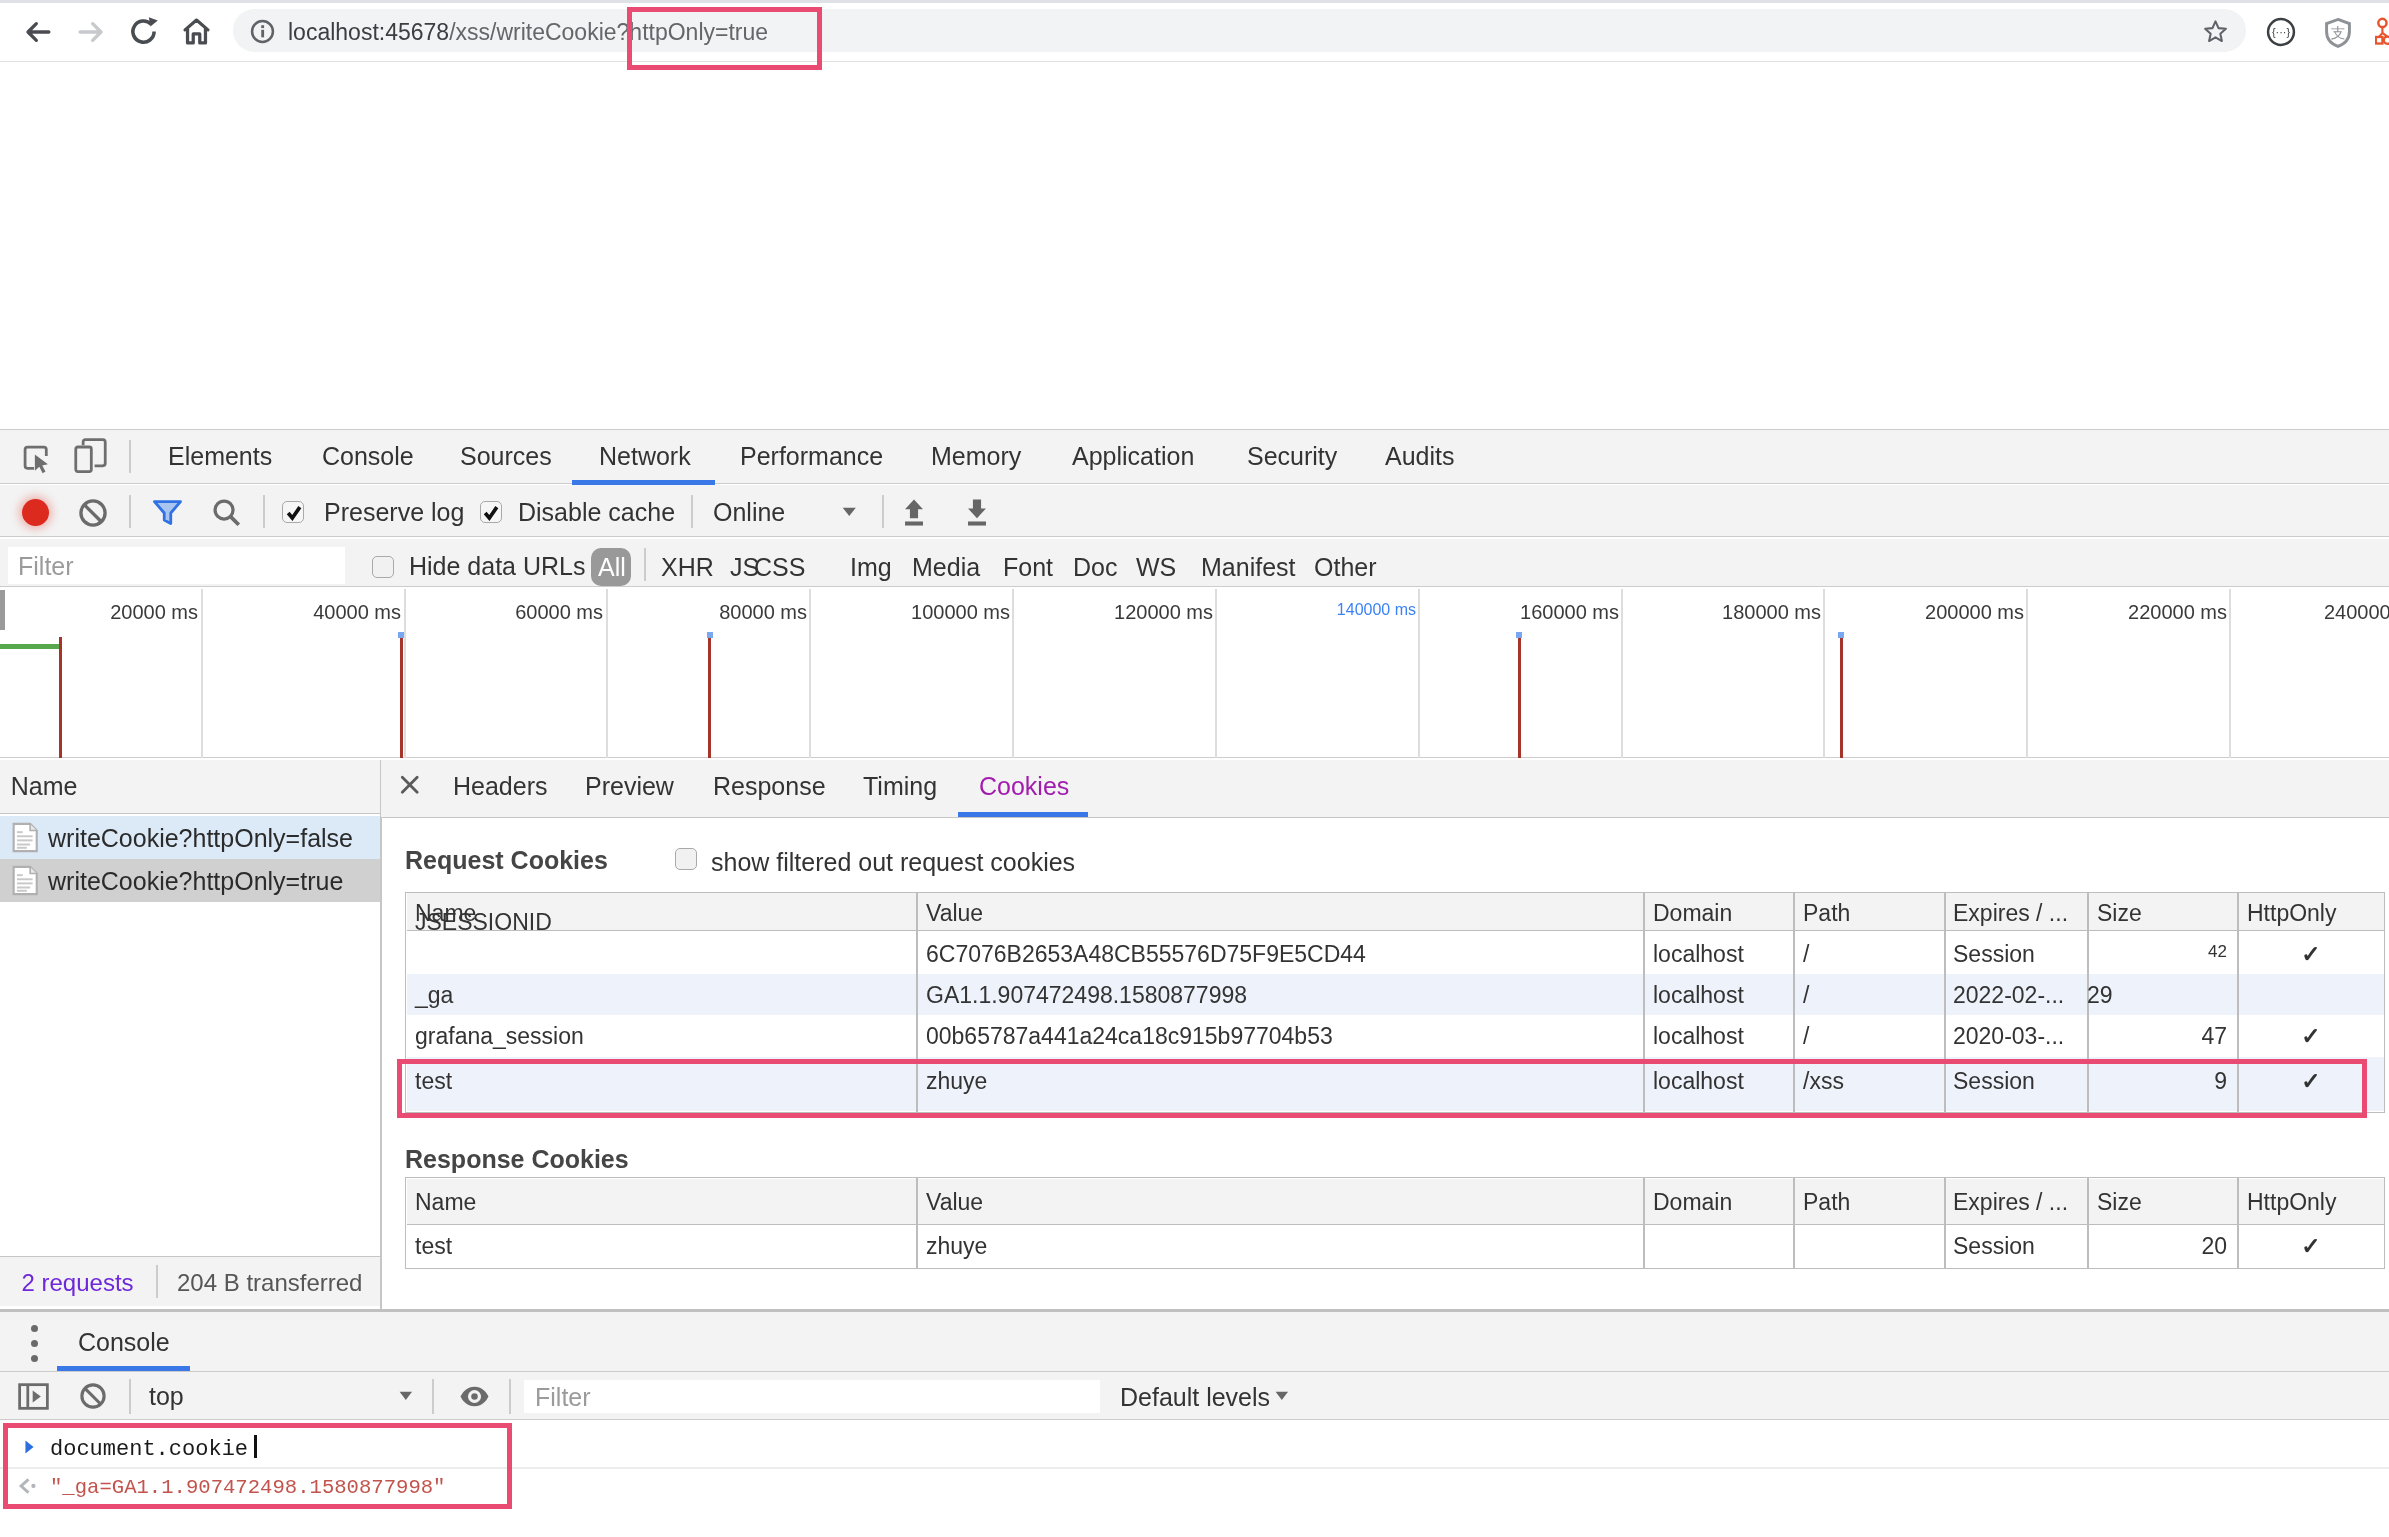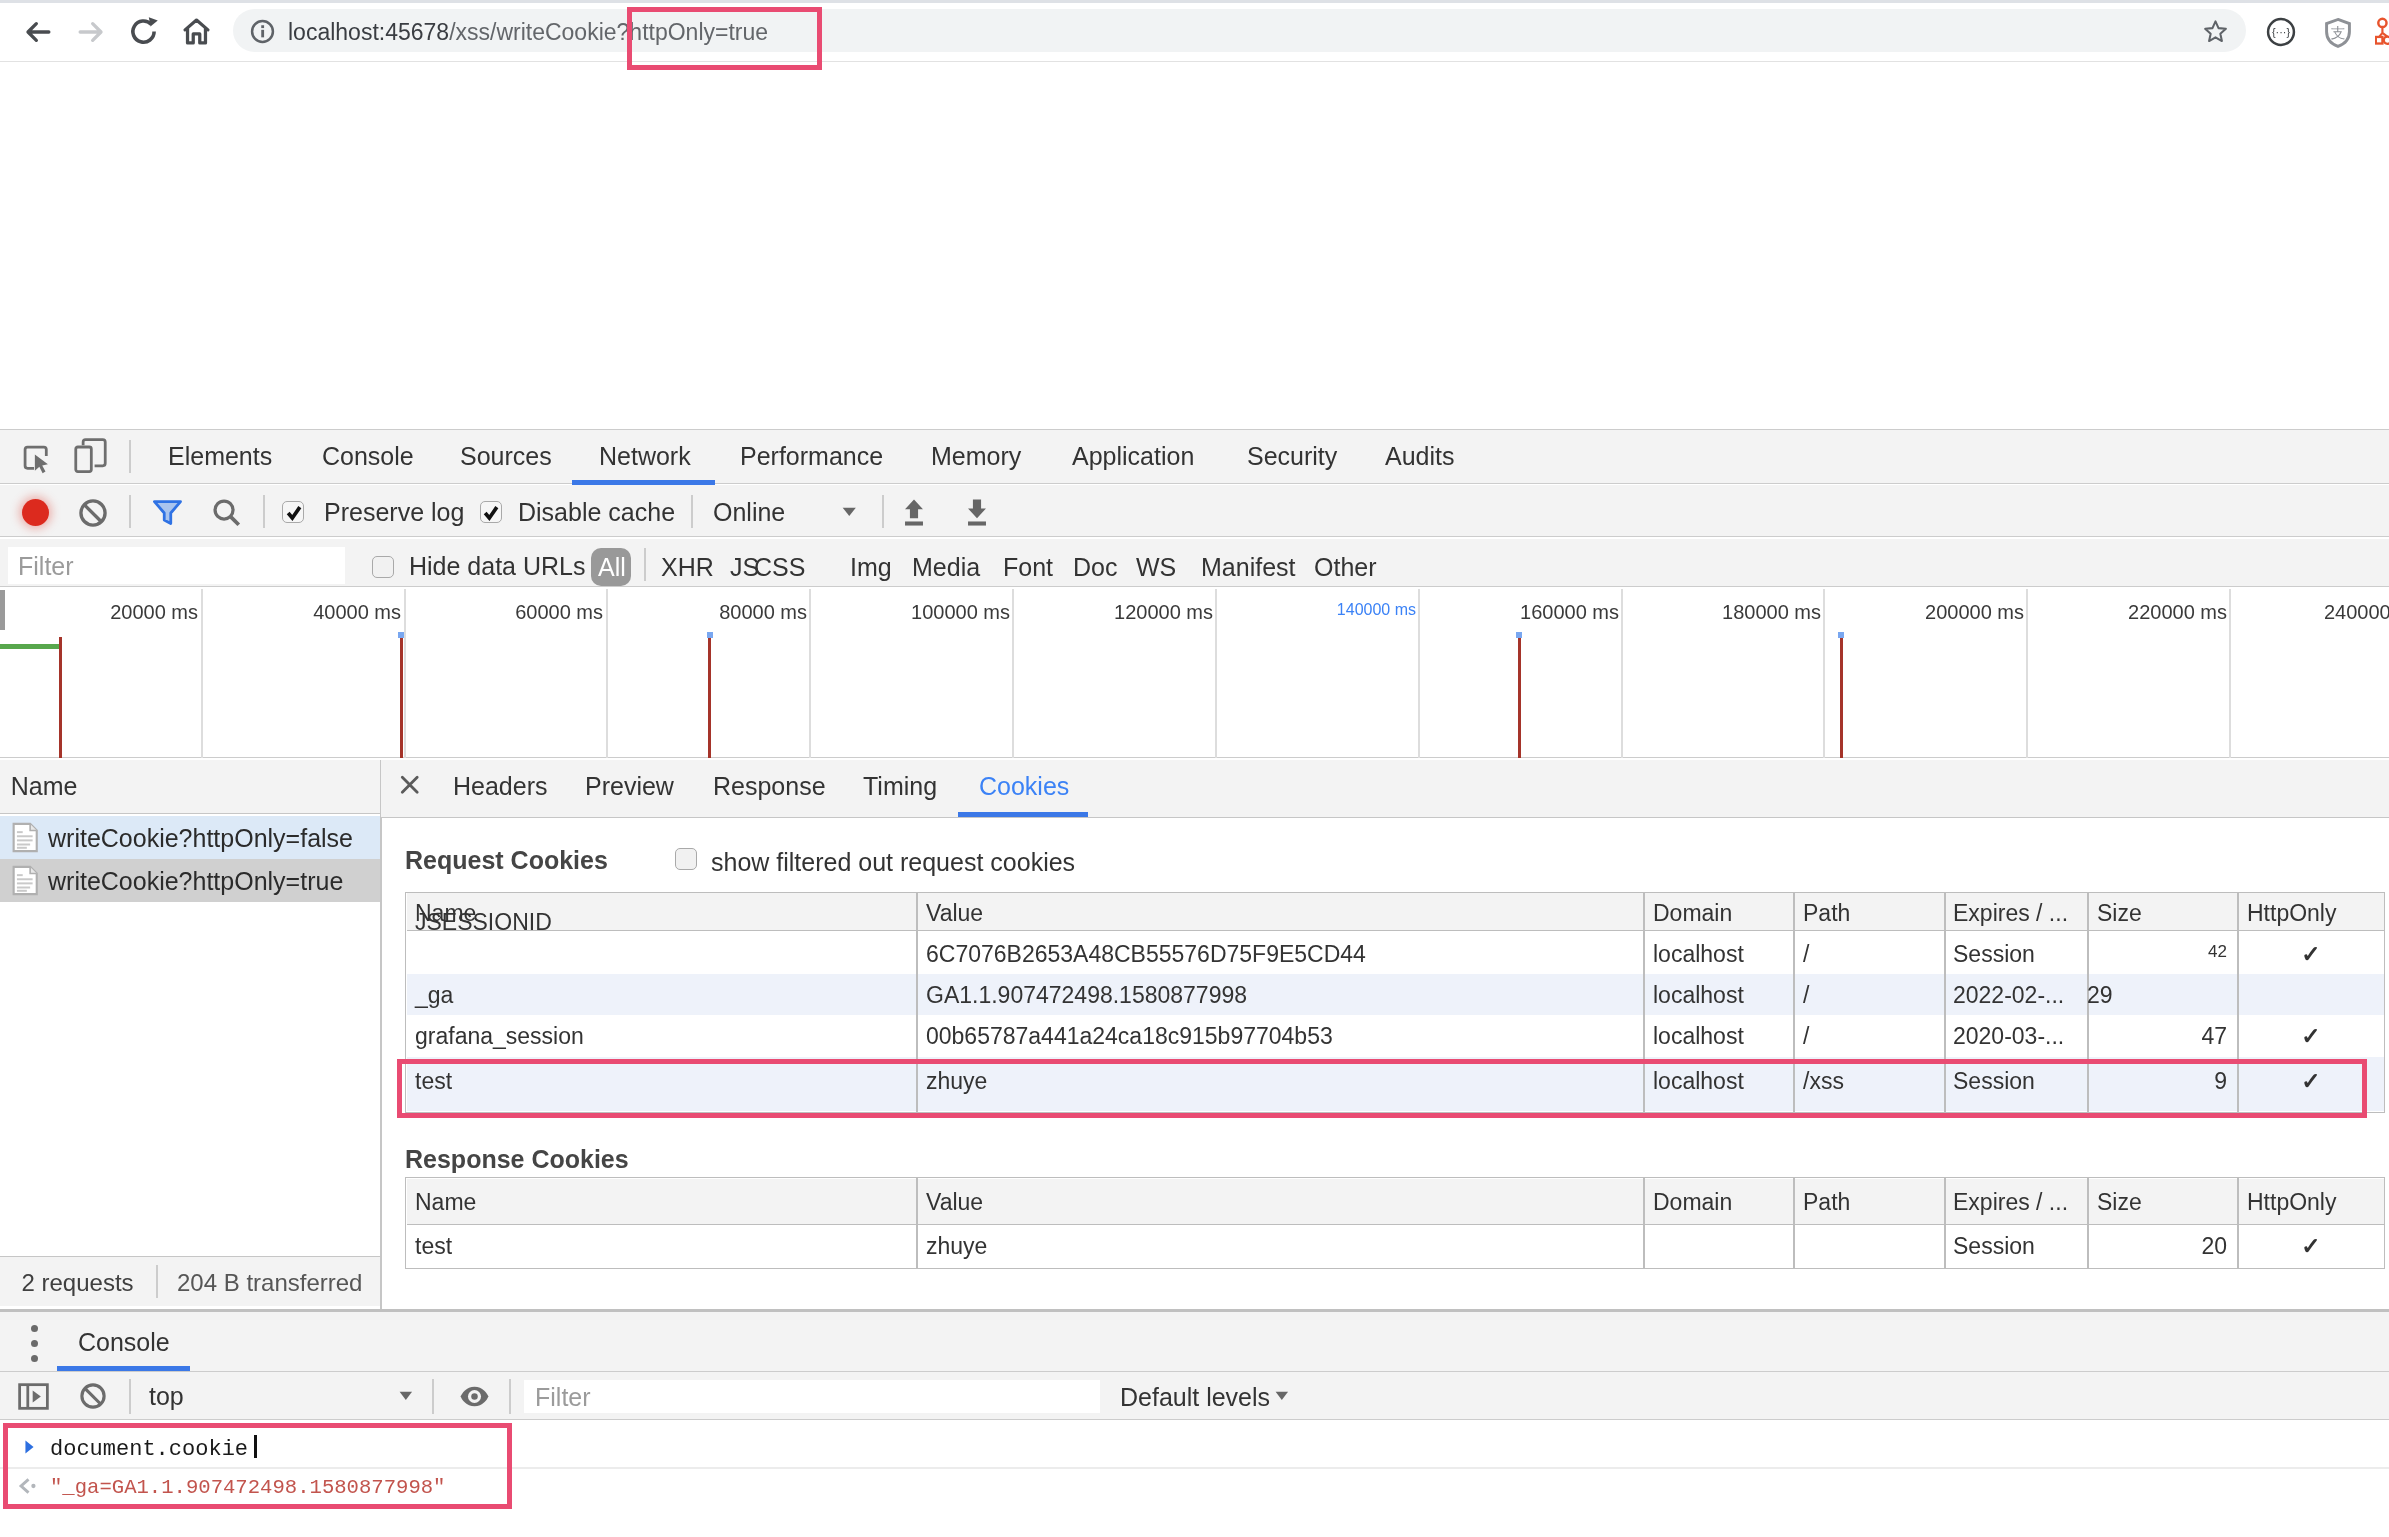--- a/index.html
+++ b/index.html
@@ -215,35 +215,35 @@
       <line x1="6" y1="17" x2="25" y2="17"></line>
   <line x1="6" y1="22" x2="25" y2="22"></line>
       <line x1="6" y1="27" x2="22" y2="27"></line>
   <line x1="6" y1="31" x2="18" y2="31"></line>
     </g>
 </svg>
 <div class="t" style="left:48px;top:826px;color:#2b2b2b">writeCookie?httpOnly=false</div>
 <div class="t" style="left:48px;top:869px;color:#2b2b2b">writeCookie?httpOnly=true</div>
 
 <div class="a" style="left:0;top:1256px;width:380px;height:50px;background:#f3f3f3;border-top:1.7px solid #c6c6c6"></div>
-<div class="t" style="left:21.5px;top:1271px;font-size:24px;color:#404040">2 requests</div>
+<div class="t" style="left:21.5px;top:1271px;font-size:24px;color:#6d28d9">2 requests</div>
 <div class="sep" style="left:156px;top:1265px;height:33px;background:#ccc"></div>
 <div class="t" style="left:177px;top:1271px;font-size:24px;color:#565656">204 B transferred</div>
 
 <div class="a" style="left:380px;top:760px;width:1.7px;height:550px;background:#c6c6c6"></div>
 
 <div class="a" style="left:381px;top:760px;width:2008px;height:58px;background:#f3f3f3;border-bottom:1.7px solid #c6c6c6"></div>
 <svg class="a" style="left:399px;top:774px" width="21.5" height="21.5" viewBox="0 0 26 26">
   <path d="M4 4 L22 22 M22 4 L4 22" stroke="#5a5a5a" stroke-width="3.4" stroke-linecap="round"></path>
 </svg>
 <div class="t" style="left:453px;top:774px">Headers</div>
 <div class="t" style="left:585px;top:774px">Preview</div>
 <div class="t" style="left:713px;top:774px">Response</div>
 <div class="t" style="left:863px;top:774px">Timing</div>
-<div class="t" style="left:979px;top:774px;color:#3b82f6">Cookies</div>
+<div class="t" style="left:979px;top:774px;color:#a21caf">Cookies</div>
 <div class="a" style="left:958px;top:812px;width:130px;height:5px;background:#3b78e7"></div>
 
 <div class="t" style="left:405px;top:848px;font-weight:bold;font-size:25px;color:#454545">Request Cookies</div>
 <div class="cb" style="left:675px;top:848px;background:#f1f1f1"></div>
 <div class="t" style="left:711px;top:850px">show filtered out request cookies</div>
 
 <div class="a" style="left:405px;top:892px;width:1980px;height:221px;border:1.7px solid #bdbdbd"></div>
 <div class="a" style="left:407px;top:893px;width:1977px;height:38px;background:#f3f3f3;border-bottom:1.7px solid #bdbdbd"></div>
 <div class="a" style="left:407px;top:974px;width:1977px;height:41px;background:#eef2fa"></div>
 <div class="a" style="left:407px;top:1057px;width:1977px;height:54px;background:#eef2fa"></div>

